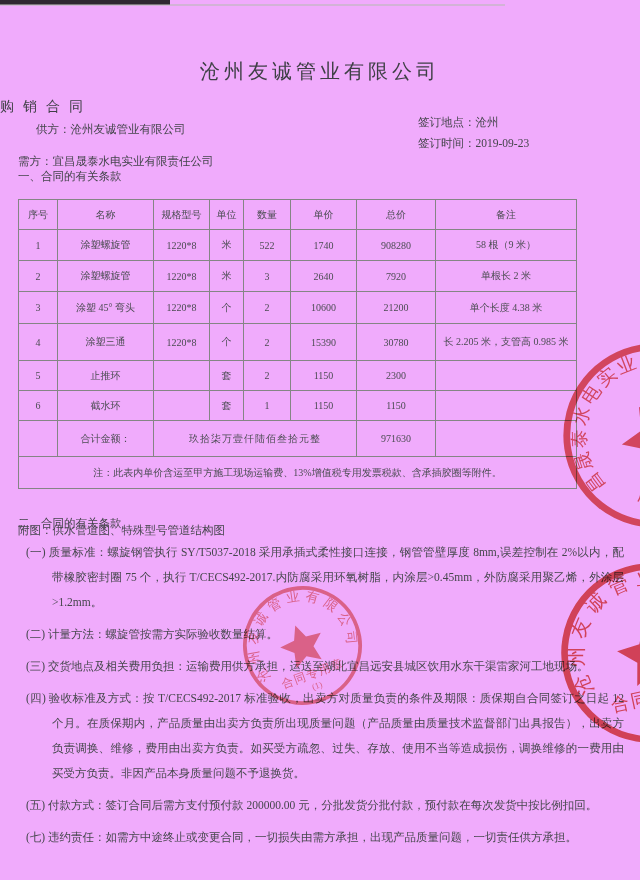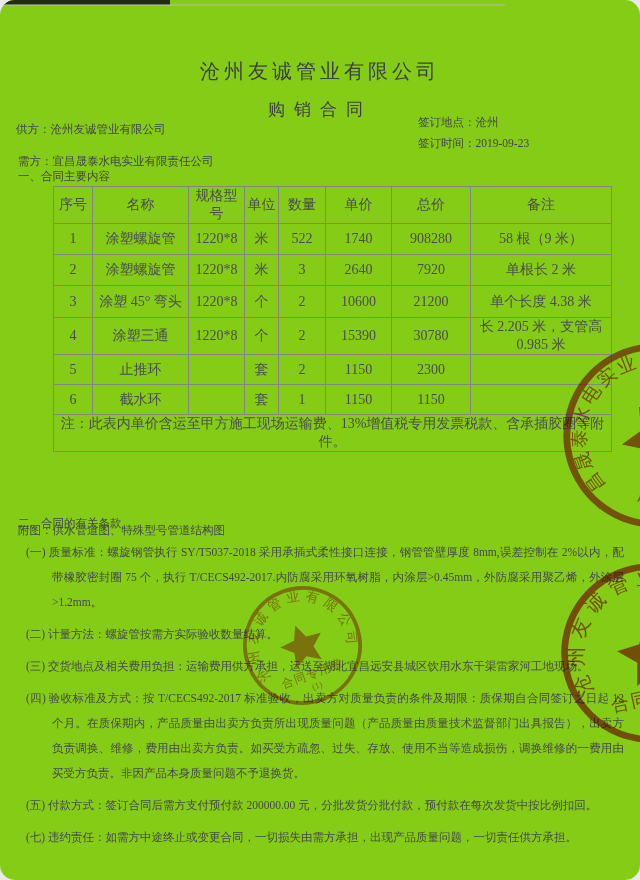--- a/index.html
+++ b/index.html
@@ -1,46 +1,45 @@
 <!DOCTYPE html>
 <html><head>
 <meta charset="utf-8">
 <style>
   html,body{margin:0;padding:0;}
   body{width:640px;height:880px;background:#e9e9e7;}
   .page{
     position:relative;width:640px;height:880px;overflow:hidden;
-    background:#84cc16;
+    background:#f0abfc;
     font-family:"Liberation Serif","DejaVu Serif",serif;
     color:#44454b;
-    border-radius:15px;
   }
   
   .artifact-dark{position:absolute;left:0;top:0;width:170px;height:5px;background:#141414;opacity:.88;}
   .artifact-light{position:absolute;left:0;top:4px;width:505px;height:2px;background:#b9b9b6;opacity:.55;}
 
   .company-title{
     position:absolute;left:0;top:58px;width:100%;text-align:center;
     font-size:20px;letter-spacing:4px;color:#3e3f45;font-weight:500;
   }
   .doc-title{
-    position:absolute;left:0;top:98px;width:100%;text-align:center;
-    font-size:17px;letter-spacing:9px;color:#3e3f45;font-weight:500;
+    position:absolute;left:0;top:98px;width:100%;text-align:left;
+    font-size:14px;letter-spacing:9px;color:#3e3f45;font-weight:500;
   }
   .line{position:absolute;font-size:11.5px;white-space:nowrap;}
-  .supplier-line{left:16px;top:122px;}
+  .supplier-line{left:36px;top:122px;}
   .buyer-line{left:18px;top:154px;}
   .sec1-heading{left:18px;top:169px;font-size:11.5px;}
   .meta{position:absolute;left:418px;top:112px;font-size:11.5px;line-height:21px;}
   .meta .mrow{white-space:nowrap;}
 
   table.items{
-    position:absolute;left:18px;top:186px;width:558px;
+    position:absolute;left:18px;top:199px;width:558px;
     border-collapse:collapse;table-layout:fixed;
-    font-size:14px;color:#4b4c52;margin-left:35px;
+    font-size:10px;color:#4b4c52;
   }
   table.items th,table.items td{
     border:1px solid #858585;text-align:center;vertical-align:middle;
     padding:0 2px;font-weight:normal;overflow:hidden;
   }
   tr.rh0{height:30px;} tr.rh1{height:31px;} tr.rh2{height:31px;}
   tr.rh3{height:32px;} tr.rh4{height:37px;} tr.rh5{height:30px;}
   tr.rh6{height:30px;} tr.rh7{height:36px;} tr.rh8{height:32px;}
   td.note-cell{text-align:left;padding:0 6px;}
   td.words-cell{letter-spacing:1px;}
@@ -71,21 +70,21 @@
   <div class="doc-title">购销合同</div>
 
   <div class="line supplier-line"><span>供方：</span><span>沧州友诚管业有限公司</span></div>
   <div class="line buyer-line"><span>需方：</span><span>宜昌晟泰水电实业有限责任公司</span></div>
 
   <div class="meta">
     <div class="mrow"><span>签订地点：</span><span>沧州</span></div>
     <div class="mrow"><span>签订时间：</span><span>2019-09-23</span></div>
   </div>
 
-  <div class="line sec1-heading">一、合同主要内容</div>
+  <div class="line sec1-heading">一、合同的有关条款</div>
 
   <table class="items">
     <colgroup>
       <col style="width:39px">
         <col style="width:96px">
         <col style="width:56px">
         <col style="width:34px">
       <col style="width:47px">
         <col style="width:66px">
         <col style="width:79px">
@@ -155,20 +154,27 @@
     <tr class="rh6">
       <td>6</td>
       <td>截水环</td>
       <td></td>
       <td>套</td>
       <td>1</td>
       <td>1150</td>
       <td>1150</td>
       <td></td>
     </tr>
+    <tr class="rh7">
+      <td></td>
+      <td>合计金额：</td>
+      <td class="words-cell" colspan="4">玖拾柒万壹仟陆佰叁拾元整</td>
+      <td>971630</td>
+      <td></td>
+    </tr>
     <tr class="rh8">
       <td class="note-cell" colspan="8">注：此表内单价含运至甲方施工现场运输费、13%增值税专用发票税款、含承插胶圈等附件。</td>
     </tr>
     </tbody>
   </table>
 
   <div class="line attachment-line">附图：供水管道图、特殊型号管道结构图</div>
   <div class="line sec2-heading">二、合同的有关条款</div>
 
   <div class="clauses">

